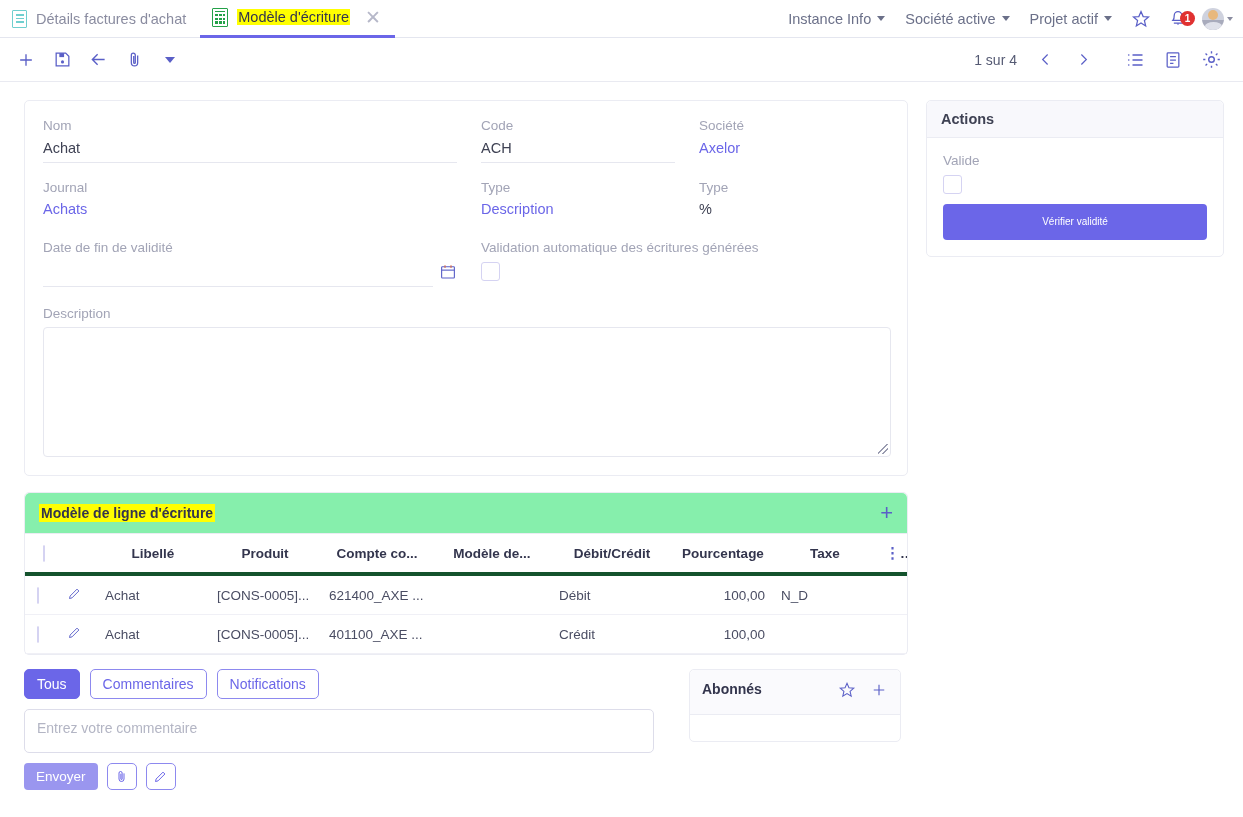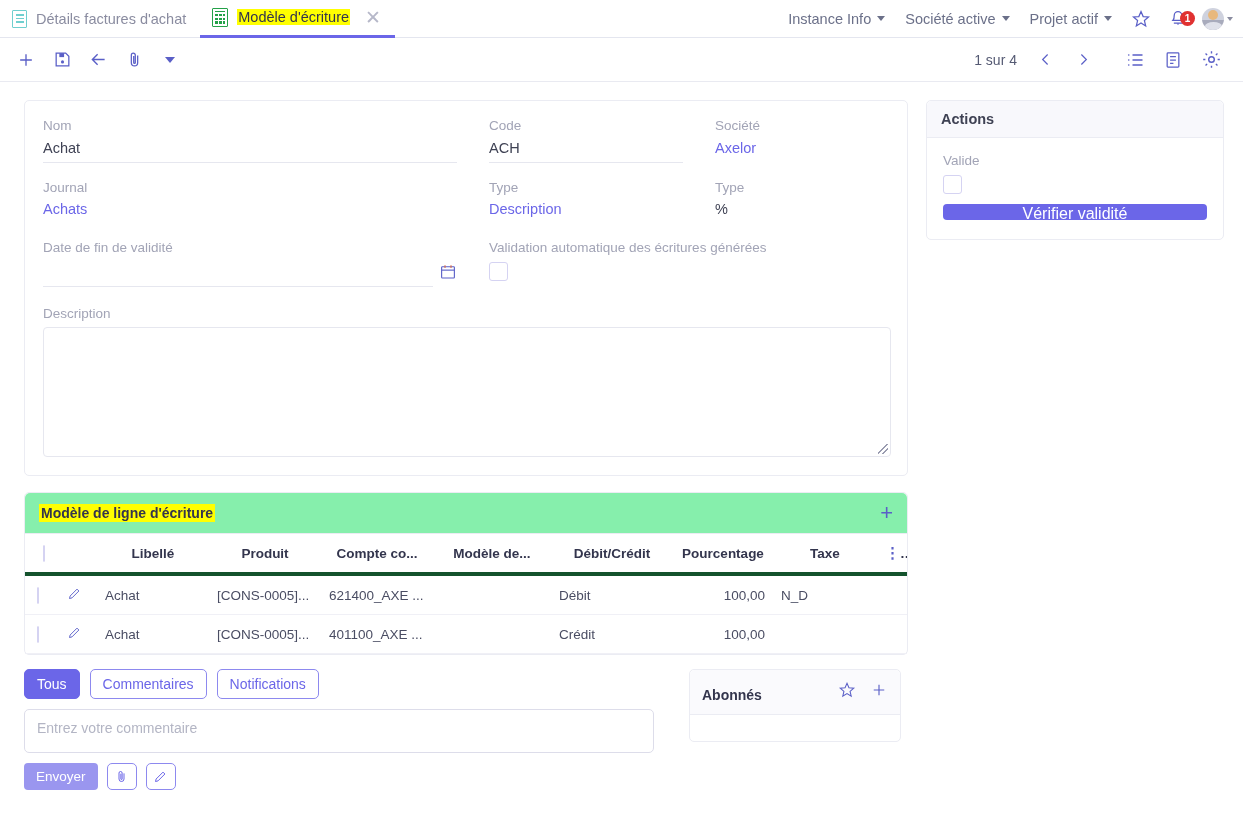--- a/index.html
+++ b/index.html
@@ -110,21 +110,21 @@
   
   .content { padding: 18px 20px 0 24px; display:flex; gap: 18px; align-items: flex-start; }
   .col-main { width: 884px; flex: 0 0 884px; }
   .col-side { width: 298px; flex: 0 0 298px; }
 
   .card {
     background:#fff; border: 1px solid #ebecf3; border-radius: 5px;
   }
   .form-card { padding: 16px 18px 18px 18px; }
 
-  .form-grid { display: grid; grid-template-columns: 430px 210px 200px; column-gap: 16px; }
+  .form-grid { display: grid; grid-template-columns: 430px 210px 200px; column-gap: 8px; }
   .field { padding: 0 16px 0 0; margin-bottom: 16px; }
   .flabel { font-size: 13.5px; color: #a2a4b6; margin-bottom: 5px; line-height: 1.3; }
   .fvalue {
     font-size: 14.5px; color: #3f4254; min-height: 22px;
     border-bottom: 1px solid #e6e7ef; padding-bottom: 6px;
   }
   .fvalue.plain { border-bottom: none; }
   .fvalue.link-plain { color: #6b66e8; border-bottom:none; }
 
   .date-row { display:flex; align-items:flex-end; }
@@ -151,21 +151,21 @@
 
   
   .panel-head {
     background:#f8f8fc; border-bottom:1px solid #ebecf3;
     padding: 10px 14px; font-size: 14.5px; font-weight: bold; color:#3f4254;
     border-radius: 5px 5px 0 0;
   }
   .panel-body { padding: 14px 16px 16px 16px; }
   .btn-primary {
     width: 100%; background: #6b66e8; color:#fff; border:none; border-radius: 4px;
-    height: 16px; font-size: 16px; cursor:pointer; font-family:"Liberation Sans", sans-serif;
+    height: 36px; font-size: 10px; cursor:pointer; font-family:"Liberation Sans", sans-serif;
     margin-top: 10px;
   }
 
   
   .grid-card { margin-top: 16px; border:1px solid #ebecf3; border-radius:5px; background:#fff; }
   .grid-head {
     display:flex; align-items:center; justify-content:space-between;
     background:#86efac; padding: 9px 14px 9px 14px; border-bottom:1px solid #ebecf3;
     border-radius: 5px 5px 0 0;
   }
@@ -211,21 +211,21 @@
     padding: 6px 12px; font-size: 13.5px; cursor:pointer; font-family:"Liberation Sans", sans-serif;
   }
   .icon-sq {
     width: 30px; height: 27px; border:1px solid #8d89ef; border-radius:5px;
     display:flex; align-items:center; justify-content:center; cursor:pointer; color:#6b66e8;
     background:#fff;
   }
   .subs-card { width: 212px; border:1px solid #ebecf3; border-radius:5px; background:#fff; }
   .subs-head {
     background:#fafafd; border-bottom:1px solid #ebecf3; border-radius:5px 5px 0 0;
-    padding: 11px 12px; display:flex; align-items:flex-end; justify-content:space-between;
+    padding: 11px 12px; display:flex; align-items:flex-start; justify-content:space-between;
   }
   .subs-title { font-size:14px; font-weight:bold; color:#33354d; }
   .subs-actions { display:flex; align-items:center; gap: 14px; }
   .subs-body { height: 26px; }
 </style>
 </head>
 <body>
 
 <div class="app">
 

